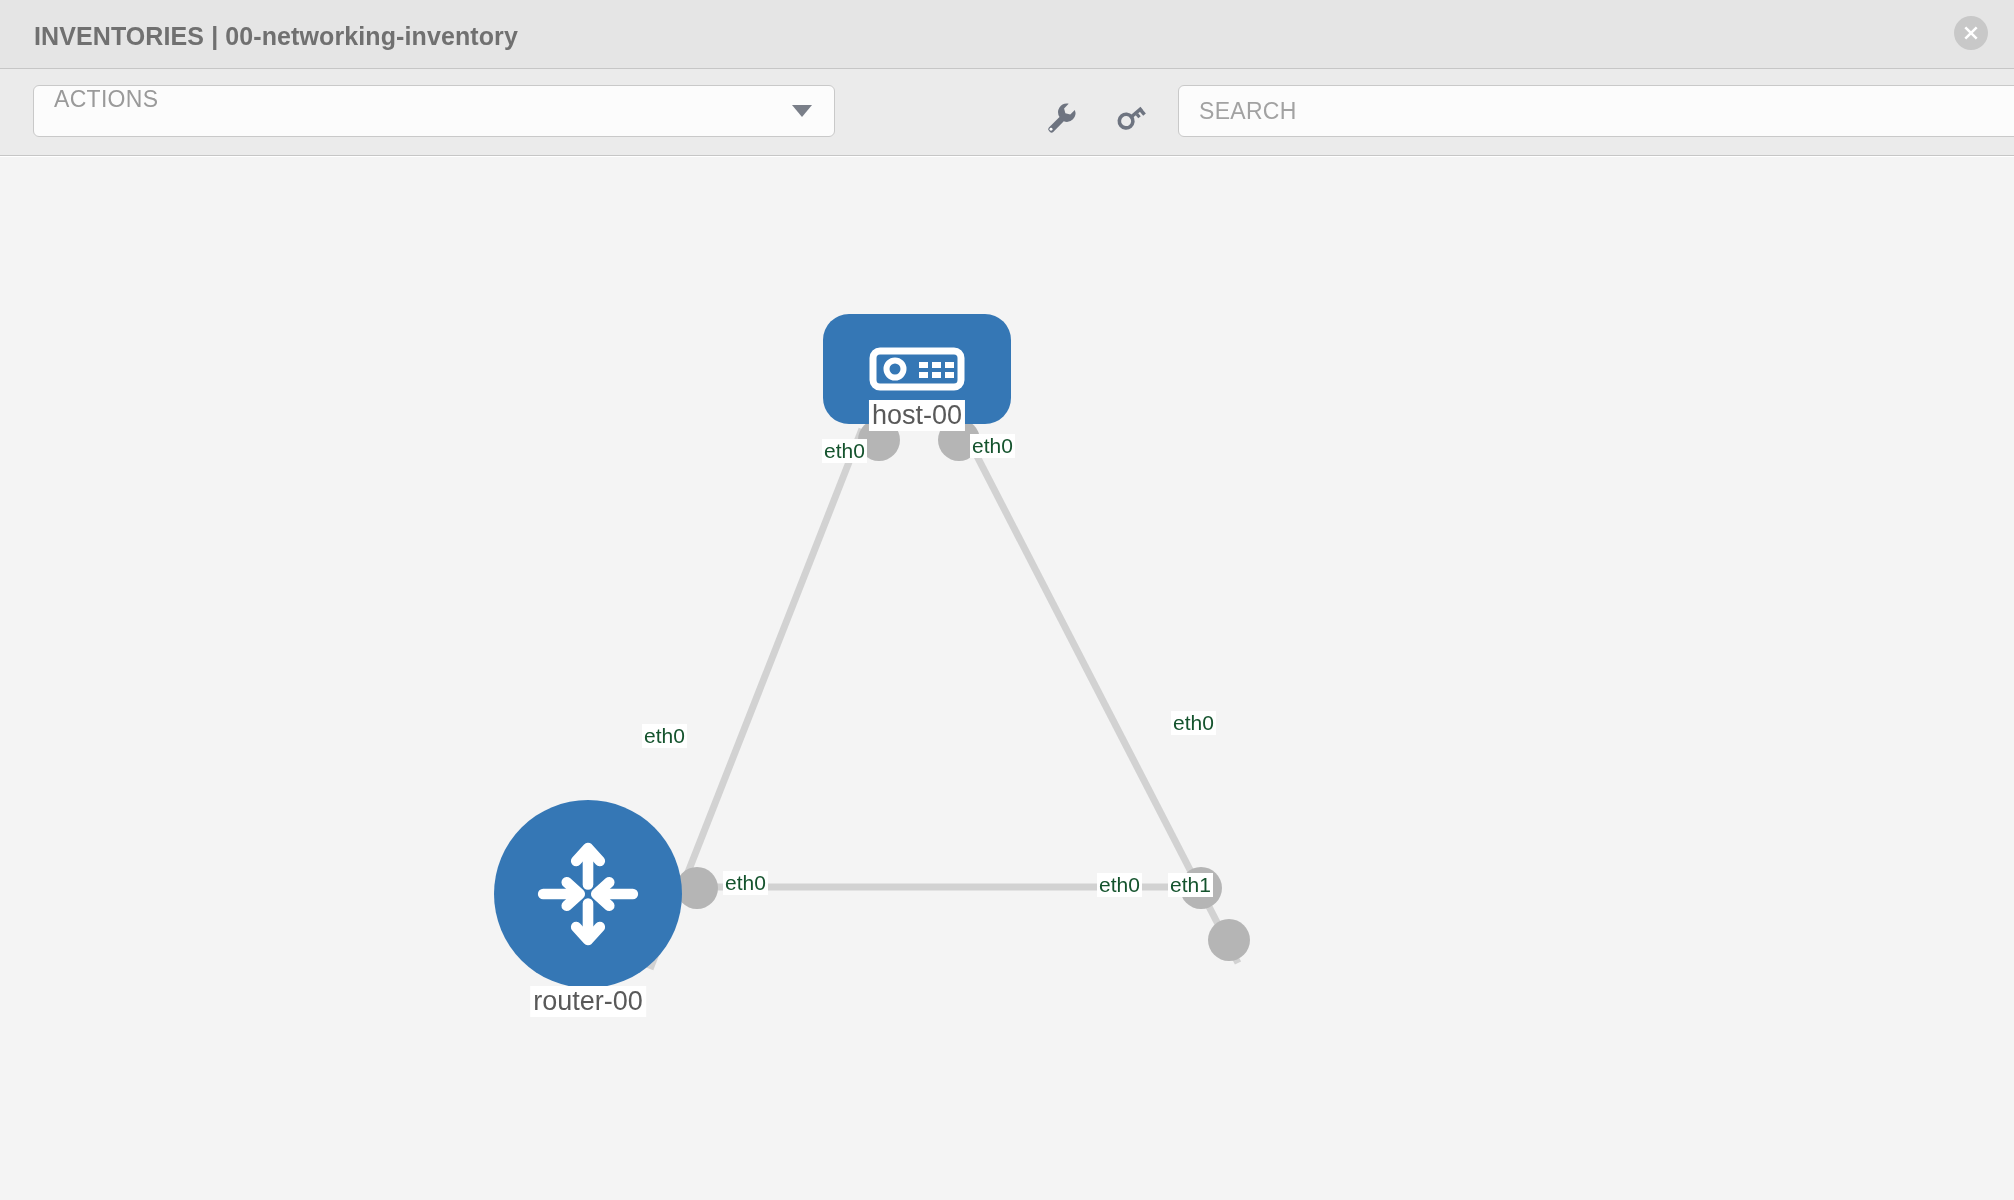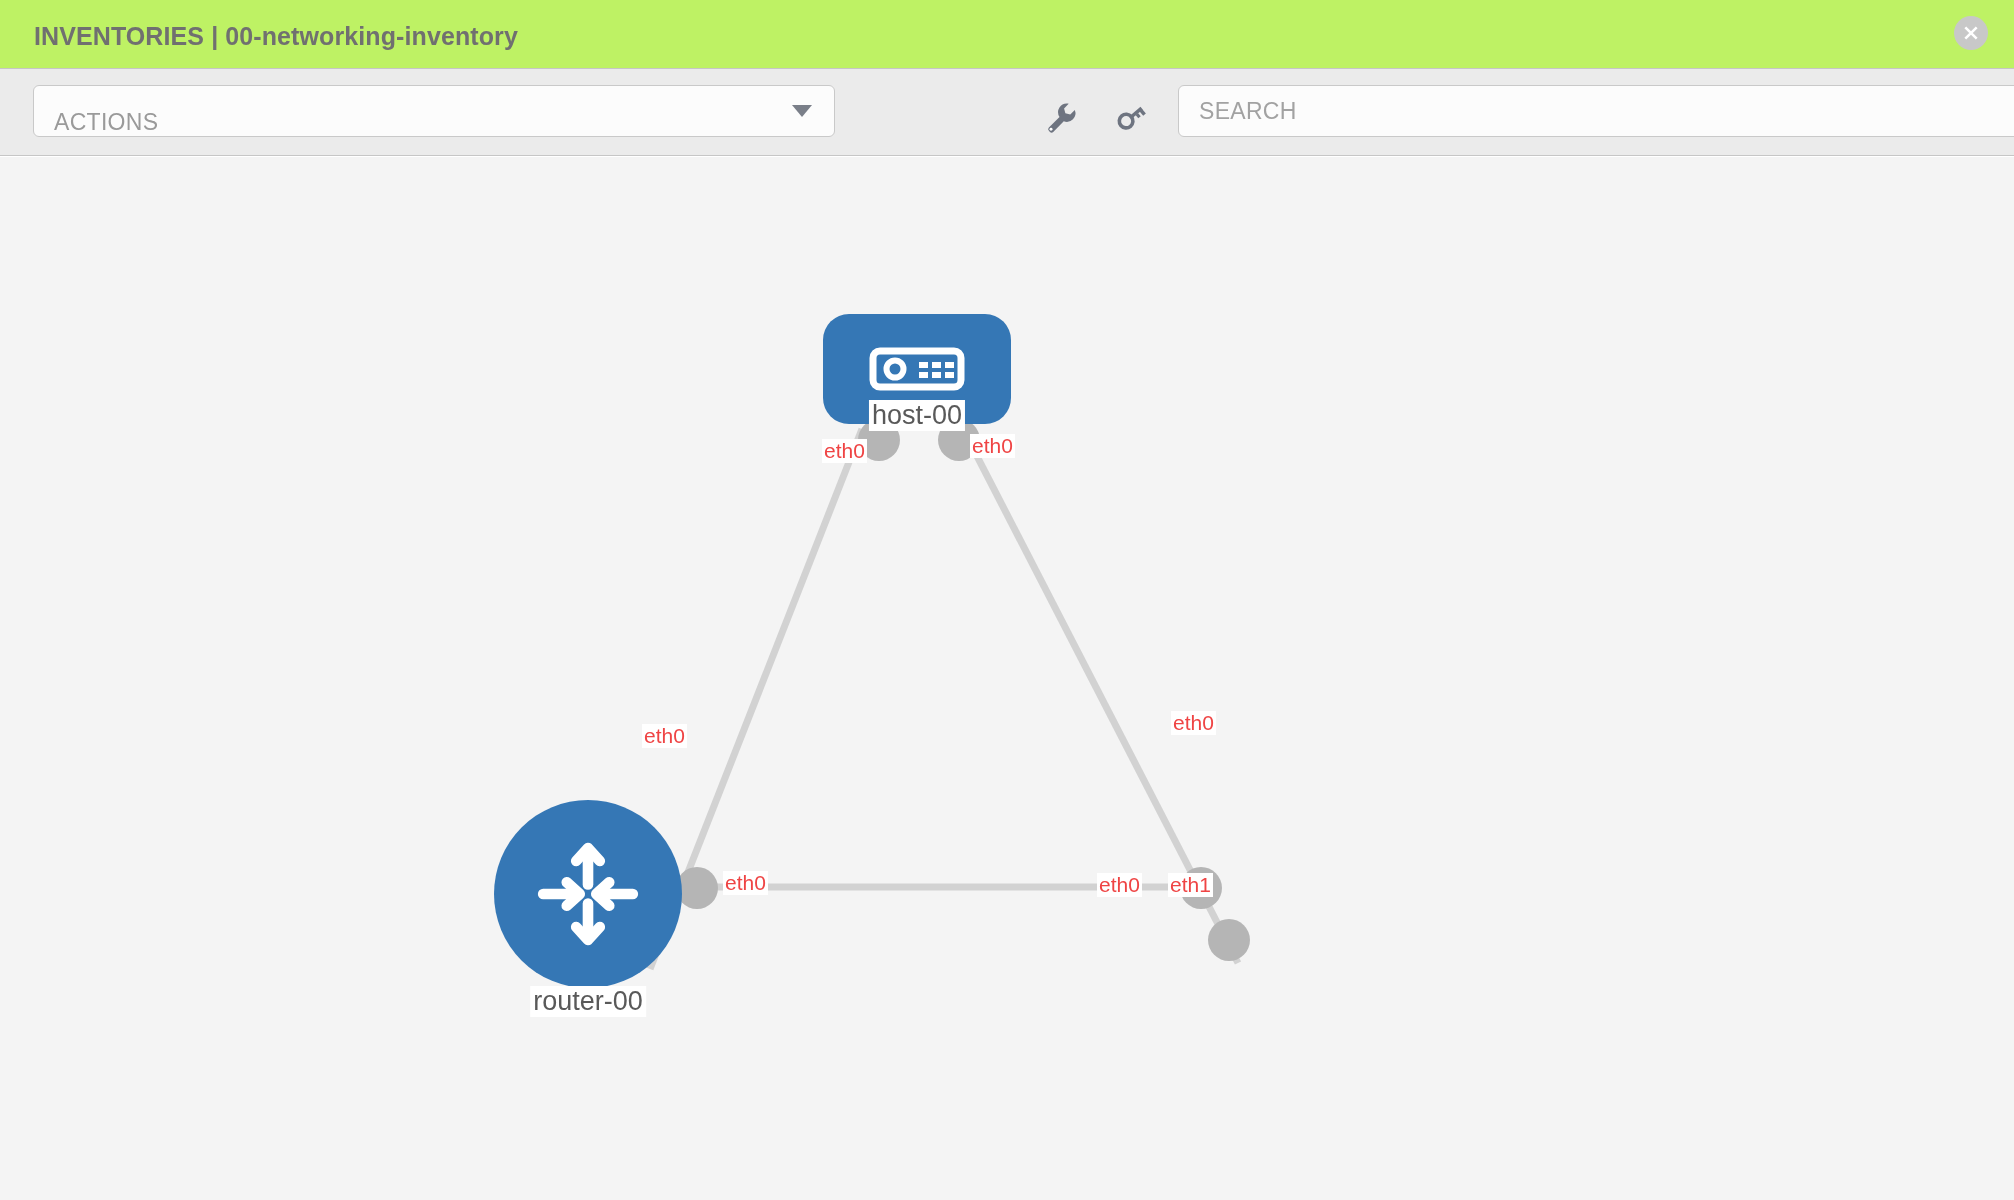--- a/index.html
+++ b/index.html
@@ -18,21 +18,21 @@
     height: 1200px;
     background: #ffffff;
   }
 
   
   .header {
     position: absolute;
     top: 0; left: 0;
     width: 2014px;
     height: 72px;
-    background: #bef264;
+    background: #e5e5e5;
     display: flex;
     align-items: center;
   }
   .header-title {
     margin-left: 34px;
     font-size: 25px;
     font-weight: bold;
     color: #707070;
     letter-spacing: 0.1px;
     white-space: nowrap;
@@ -67,21 +67,21 @@
   .actions-select {
     position: absolute;
     left: 33px;
     top: 16px;
     width: 802px;
     height: 52px;
     background: #fcfcfc;
     border: 1px solid #c9c9c9;
     border-radius: 6px;
     display: flex;
-    align-items: flex-end;
+    align-items: flex-start;
     cursor: pointer;
   }
   .actions-select .label {
     margin-left: 20px;
     font-size: 23px;
     color: #9a9a9a;
     letter-spacing: 0.3px;
   }
   .caret {
     position: absolute;
@@ -185,21 +185,21 @@
     position: absolute;
     background: #b5b5b5;
     border-radius: 50%;
     width: 42px; height: 42px;
   }
 
   
   .iface-label {
     position: absolute;
     font-size: 21px;
-    color: #ef4444;
+    color: #14532d;
     background: #ffffff;
     padding: 0 2px;
     white-space: nowrap;
   }
 </style>
 </head>
 <body>
 
 <div id="app">
 

